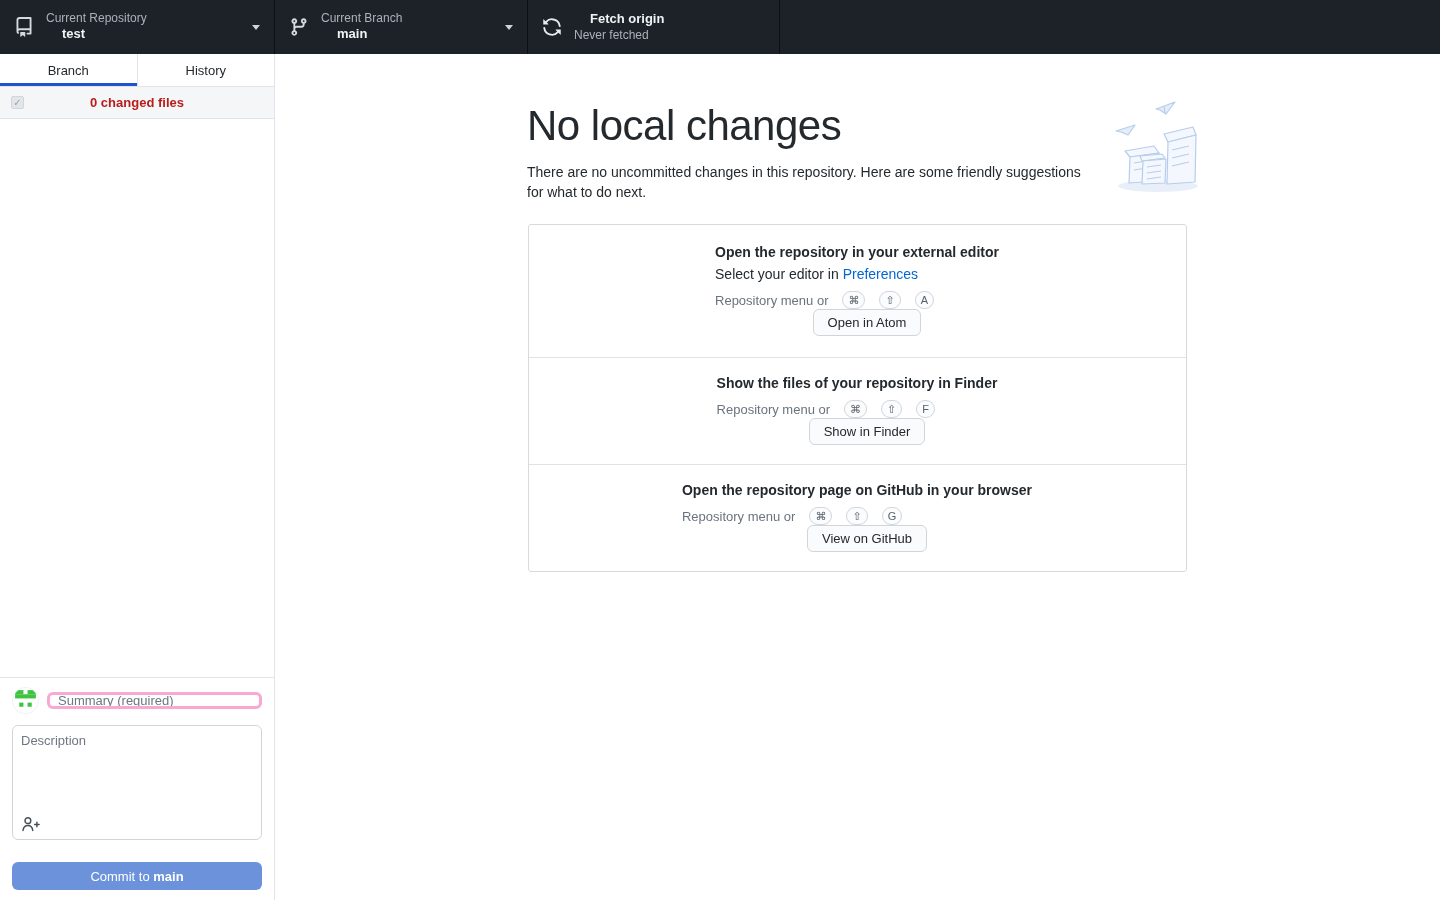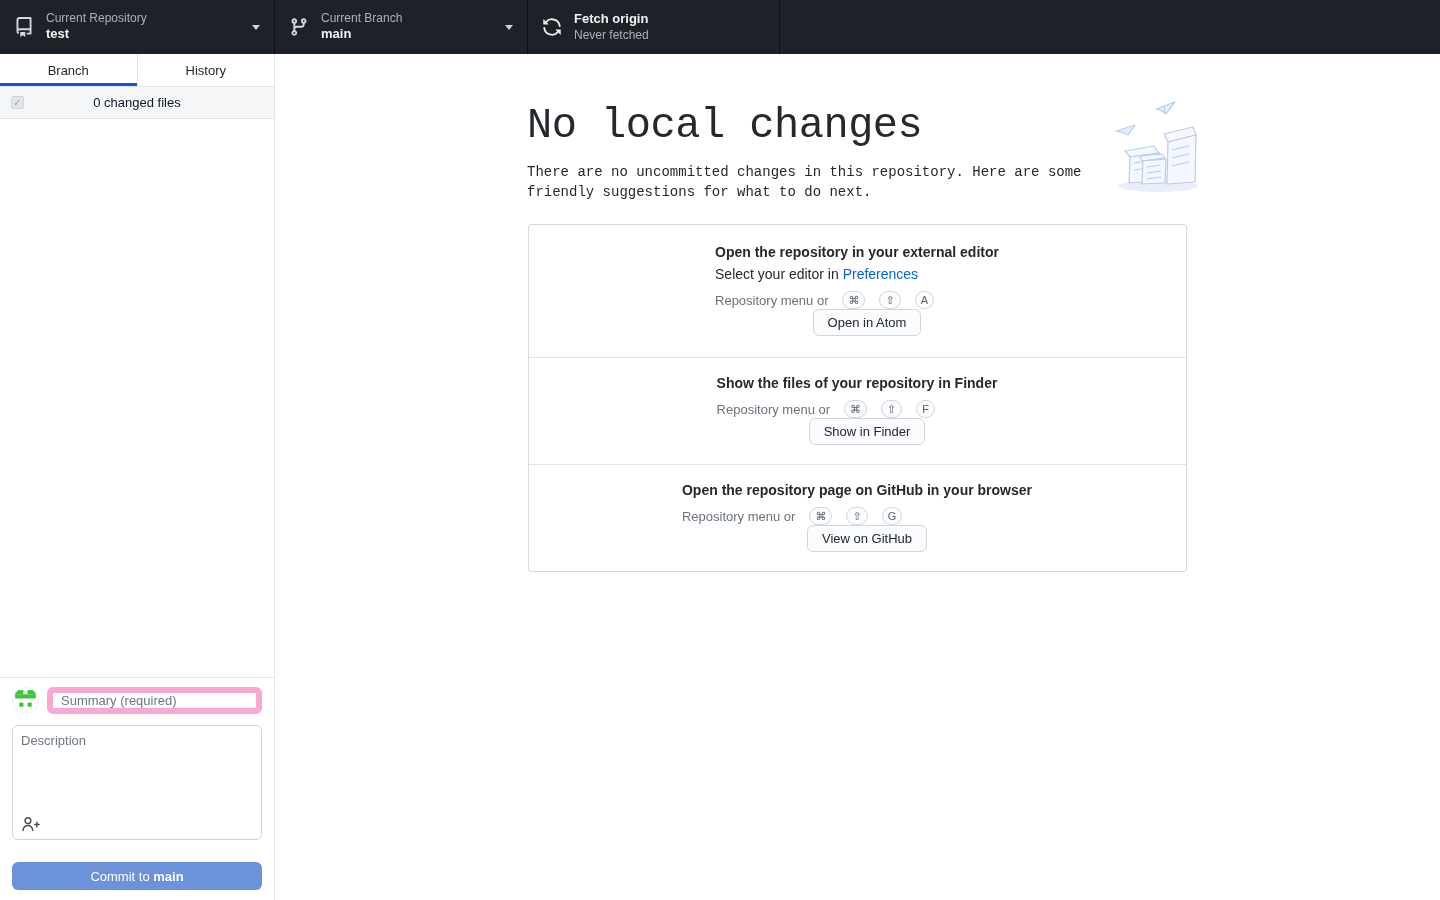--- a/index.html
+++ b/index.html
@@ -10,65 +10,65 @@
   .toolbar { position:absolute; top:0; left:0; width:1440px; height:54px;
     background:#1d2228; display:flex; }
   .tb-section { height:54px; display:flex; align-items:center;
     padding:0 14px; cursor:pointer; border-right:1px solid rgba(0,0,0,0.55); }
   .tb-repo { width:275px; }
   .tb-branch { width:253px; }
   .tb-fetch { width:252px; }
   .tb-icon { width:20px; height:20px; margin-right:12px; flex:none; }
   .tb-text { display:flex; flex-direction:column; line-height:1.3; min-width:0; }
   .tb-label { font-size:12px; color:#aab2ba; }
-  .tb-value { font-size:13px; font-weight:bold; color:#f0f3f6; }
+  .tb-value { font-size:13px; font-weight:bold; color:#f0f3f6;margin-left:16px; }
   .tb-caret { margin-left:auto; width:0; height:0;
     border-left:4.5px solid transparent; border-right:4.5px solid transparent;
     border-top:5px solid #ced4da; }
 
   
   .sidebar { position:absolute; top:54px; left:0; width:275px; bottom:0;
     background:#fff; border-right:1px solid #e1e4e8; }
   .tabs { display:flex; height:33px; border-bottom:1px solid #e1e4e8; }
   .tab { flex:1; display:flex; align-items:center; justify-content:center;
     font-size:13px; color:#24292e; cursor:pointer; background:#fff; }
   .tab + .tab { border-left:1px solid #e1e4e8; }
   .tab.active { box-shadow:inset 0 -3px 0 #1d53cf; }
   .changed-row { position:relative; height:32px; background:#f4f6f8;
     border-bottom:1px solid #e1e4e8; display:flex; align-items:center; }
   .checkbox { position:absolute; left:11px; width:13px; height:13px;
     background:#e3e6e9; border:1px solid #d2d6da; border-radius:2px;
     color:#9ba2a9; font-size:10px; line-height:11px; text-align:center; }
-  .changed-label { width:100%; text-align:center; font-size:13px; color:#0f172a; }
+  .changed-label { width:100%; text-align:center; font-size:13px; color:#b91c1c;font-weight:bold; }
 
   
   .commit-area { position:absolute; left:0; right:0; bottom:0;
     border-top:1px solid #e1e4e8; padding:9px 12px 10px 12px; background:#fff; }
   .commit-row1 { display:flex; align-items:center; gap:8px; margin-bottom:11px; }
   .avatar { width:27px; height:27px; border-radius:50%; flex:none;
     border:1px solid #eceef0; overflow:hidden; }
-  .summary-input { flex:1; height:27px; border:6px solid #f9a8d4; border-radius:6px;
+  .summary-input { flex:1; height:17px; border:3px solid #f9a8d4; border-radius:6px;
     padding:0 8px; font-size:13px; font-family:"Liberation Sans",sans-serif;
     color:#0f766e; outline:none; }
   .summary-input::placeholder, .desc-input::placeholder { color:#6e7781; opacity:1; }
   .desc-box { position:relative; height:115px; border:1px solid #d1d5da;
     border-radius:6px; margin-bottom:22px; }
   .desc-input { width:100%; height:88px; border:none; resize:none; outline:none;
     border-radius:6px 6px 0 0; padding:7px 8px; font-size:13px;
     font-family:"Liberation Sans",sans-serif; color:#24292e; }
   .coauthor-btn { position:absolute; left:8px; bottom:6px; width:20px; height:18px;
     cursor:pointer; }
   .commit-btn { width:100%; height:28px; background:#6b92db; border:none;
     border-radius:6px; color:#fff; font-size:13px; cursor:pointer;
     font-family:"Liberation Sans",sans-serif; }
   .commit-btn b { font-weight:bold; }
 
   
   .main { position:absolute; top:54px; left:275px; right:0; bottom:0; background:#fff; }
-  .blank-head { position:absolute; left:252px; top:48px; width:560px;font-family:Liberation Mono, monospace; }
+  .blank-head { position:absolute; left:252px; top:48px; width:560px; }
   .blank-title { font-size:42px; font-weight:300; color:#24292e; letter-spacing:-0.5px; }
   .blank-sub { margin-top:13px; font-size:14px; line-height:1.42; color:#24292e; width:556px; }
   .illustration { position:absolute; left:833px; top:44px; }
 
   .cards { position:absolute; left:253px; top:170px; width:659px;
     border:1px solid #d7dbdf; border-radius:3px; background:#fff; }
   .card-row { display:flex; align-items:center; justify-content:space-between;
     padding:17px 24px 19px 23px;flex-direction:column; }
   .card-row + .card-row { border-top:1px solid #dfe2e6; }
   .card-row.first { padding-top:19px; padding-bottom:21px; }

